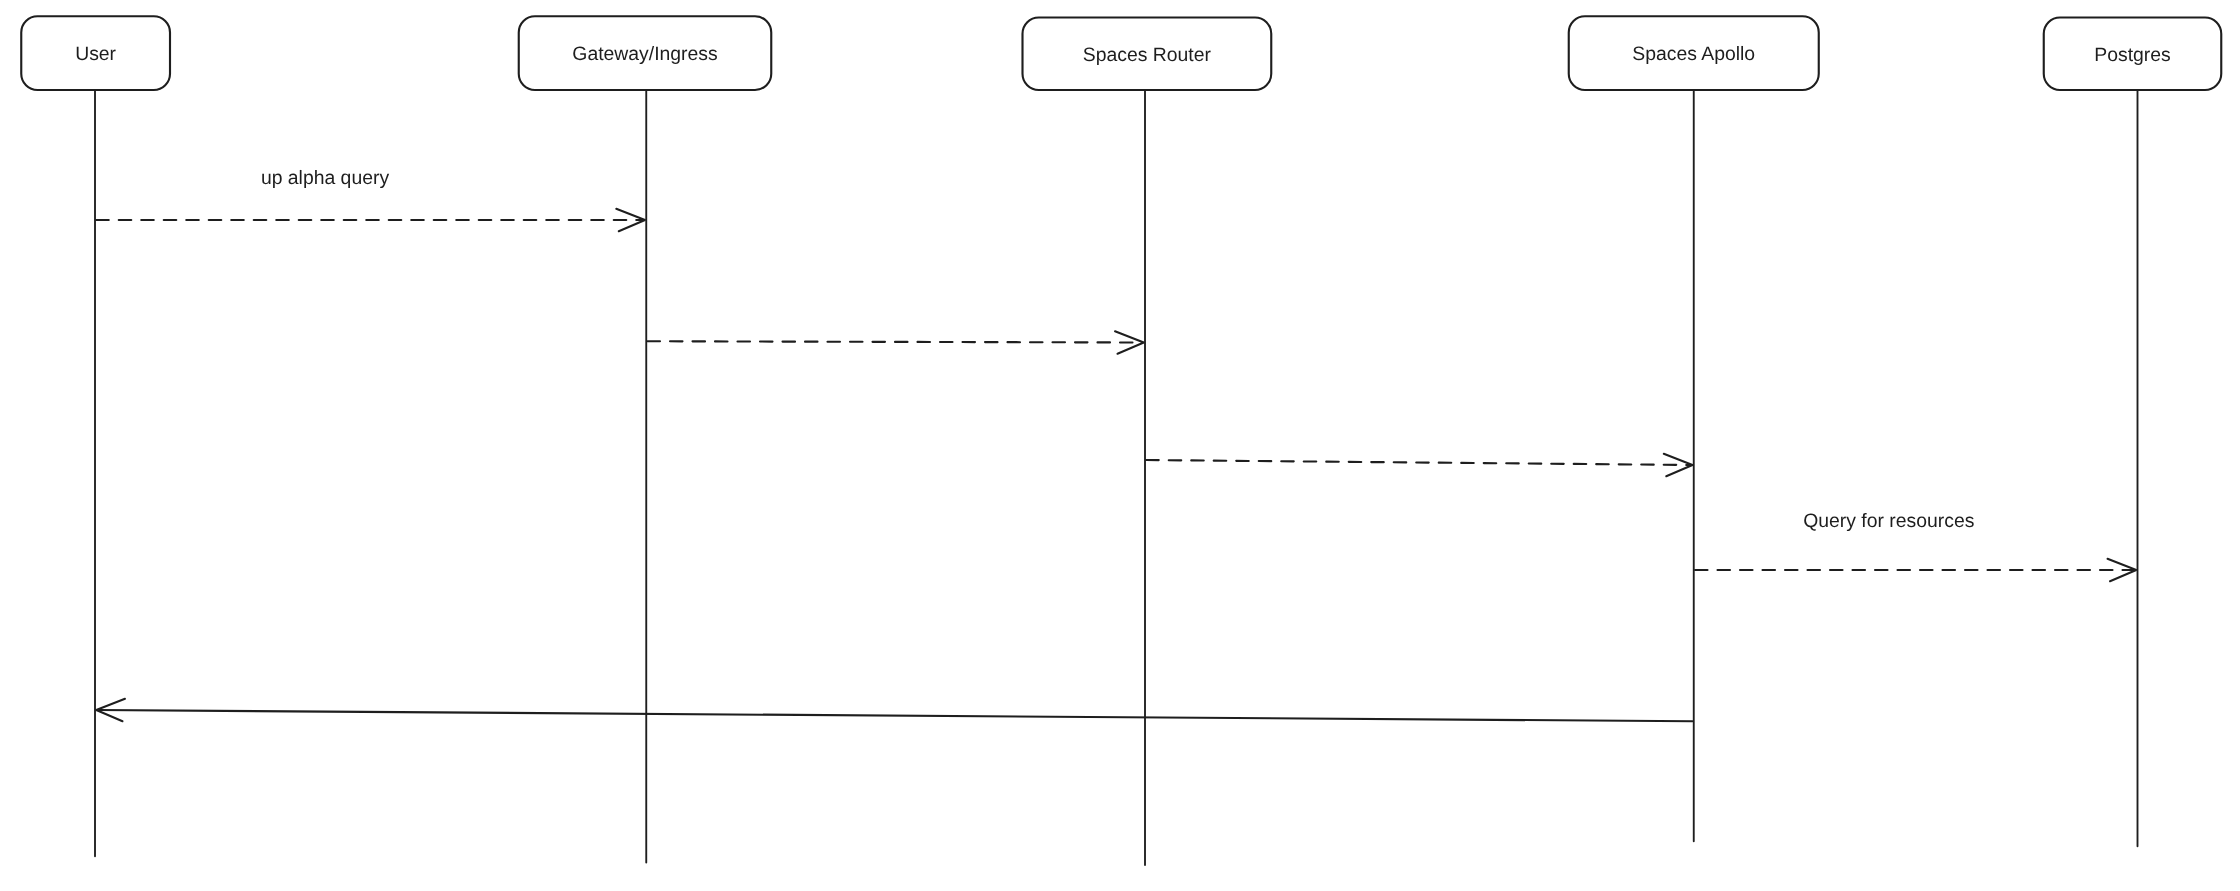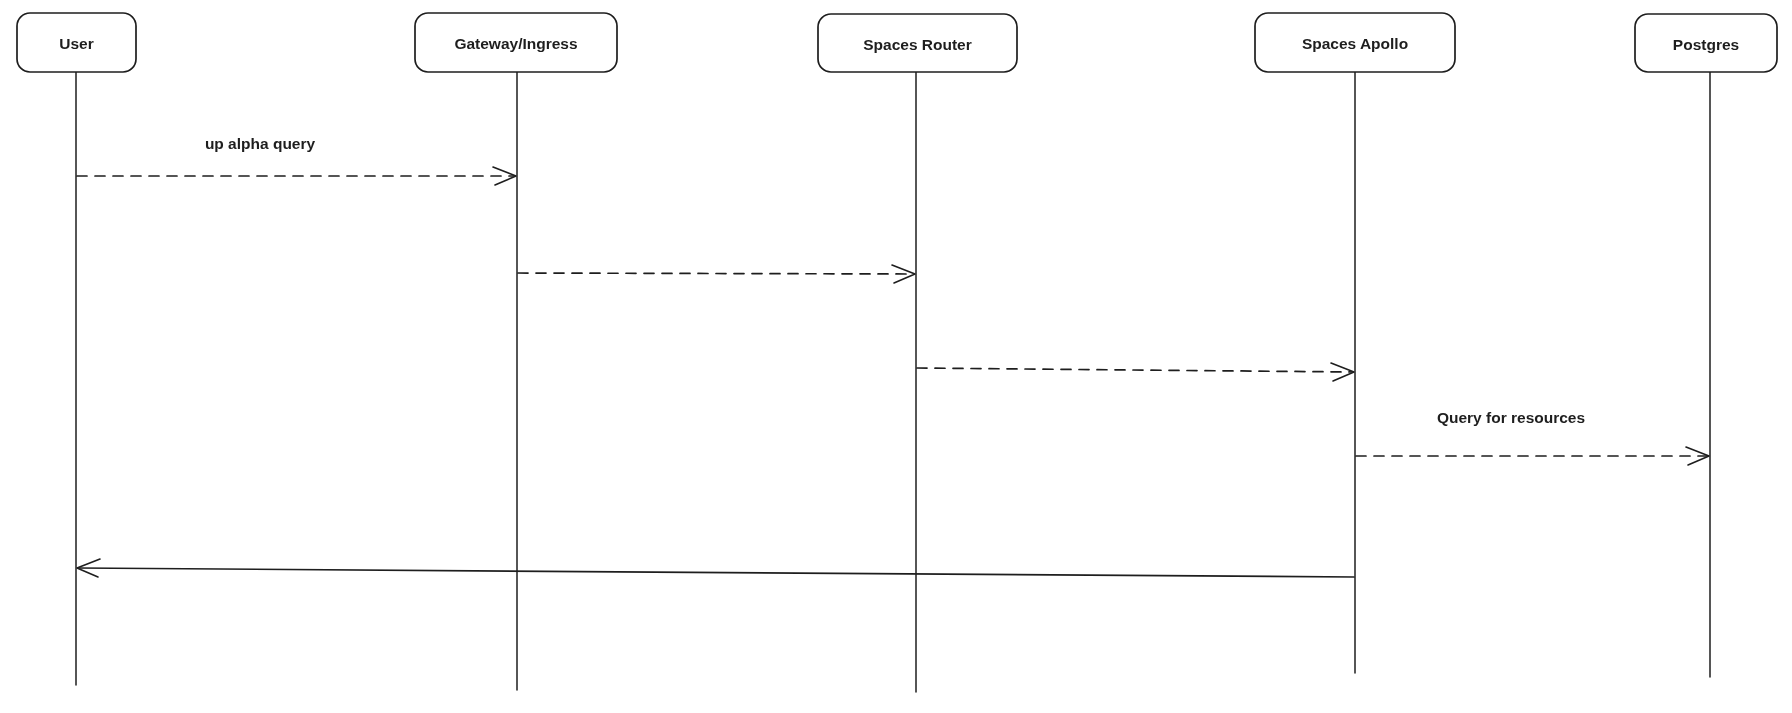--- a/index.html
+++ b/index.html
@@ -7,21 +7,20 @@
     padding: 0;
     background: #ffffff;
   }
   .canvas {
     position: relative;
     width: 1792px;
     height: 713px;
     background: #ffffff;
     overflow: hidden;
     font-family: "Liberation Sans", sans-serif;
-    font-weight: bold;
   }
   svg text {
     font-family: "Liberation Sans", sans-serif;
     fill: #1e1e1e;
   }
   .actor-label { font-size: 15.5px; }
   .msg-label   { font-size: 15.5px; }
 </style>
 </head>
 <body>

